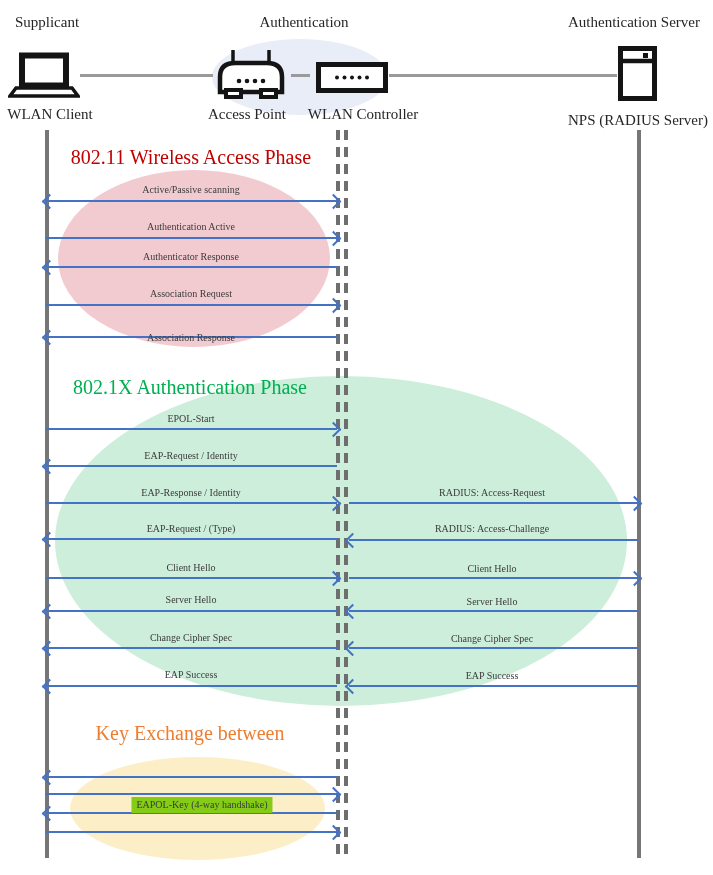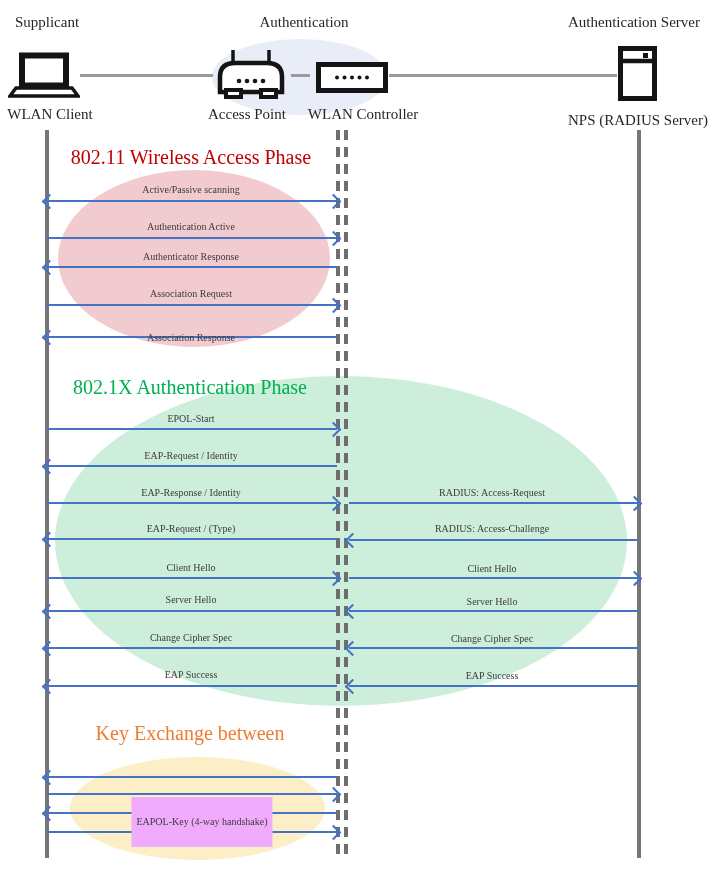--- a/index.html
+++ b/index.html
@@ -23,21 +23,21 @@
   .arrow{position:absolute;height:0;border-top:2px solid #4472C4;z-index:3;}
   .half-l{left:46px;width:291px;}
   .half-r{left:349px;width:289px;}
   .ah{position:absolute;width:9px;height:9px;
       border-top:2.5px solid #4472C4;border-right:2.5px solid #4472C4;}
   .ah.r{right:-2px;top:-6.5px;transform:rotate(45deg);}
   .ah.l{left:-2px;top:-6.5px;transform:rotate(225deg);}
   
   .msg{position:absolute;font-size:10px;color:#3b3b3b;white-space:nowrap;
        transform:translateX(-50%);z-index:4;line-height:16px;}
-  .msg.bgwhite{background:#f0abfc;padding:17px 5px;}
+  .msg.bgwhite{background:#84cc16;padding:0 5px;}
   
   .ptitle{position:absolute;font-size:20px;white-space:nowrap;transform:translateX(-50%);z-index:4;}
   .t-red{color:#C00000;}
   .t-green{color:#00B050;}
   .t-orange{color:#ED7D31;}
   .icon{position:absolute;z-index:3;}
 </style>
 </head>
 <body>
 

